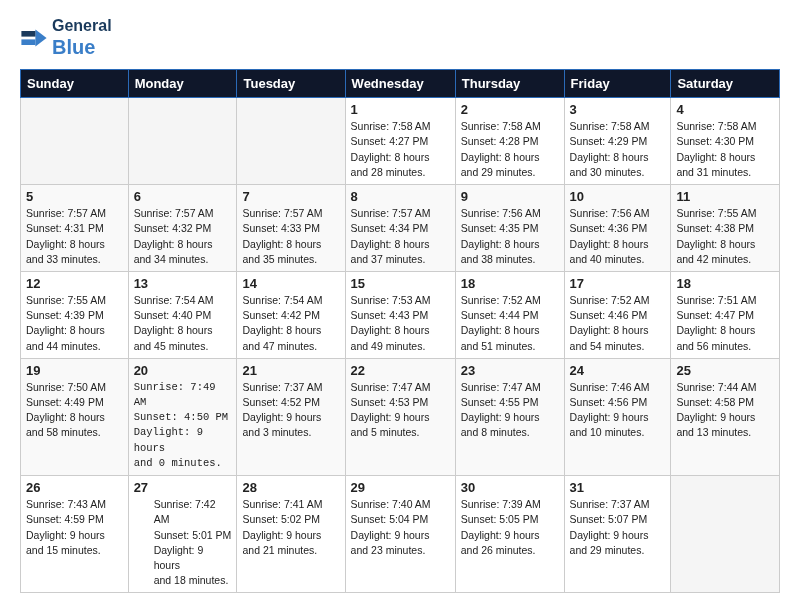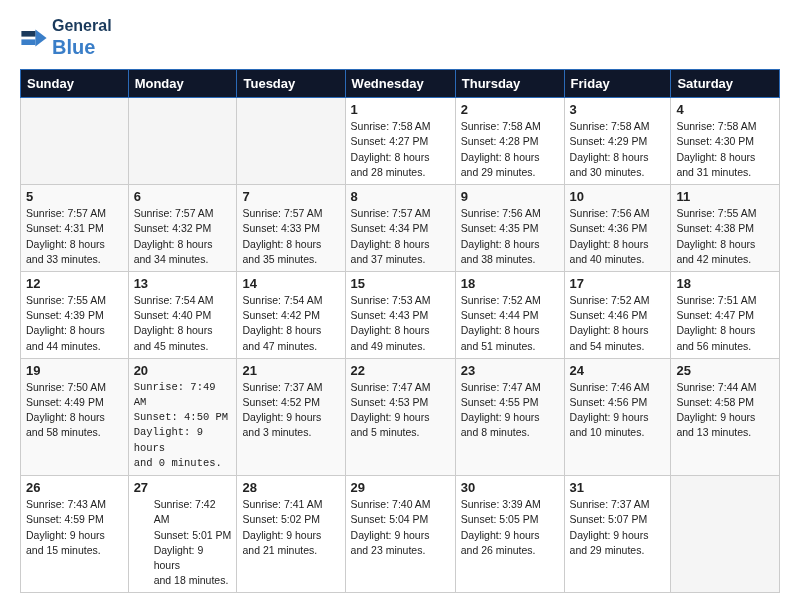--- a/index.html
+++ b/index.html
@@ -335,21 +335,21 @@
           </td>
           <td>
             <div class="day-number">29</div>
             <div class="day-info" style="white-space: pre-line;">Sunrise: 7:40 AM
 Sunset: 5:04 PM
 Daylight: 9 hours
 and 23 minutes.</div>
           </td>
           <td>
             <div class="day-number">30</div>
-            <div class="day-info" style="white-space: pre-line;">Sunrise: 3:39 AM
+            <div class="day-info" style="white-space: pre-line;">Sunrise: 7:39 AM
 Sunset: 5:05 PM
 Daylight: 9 hours
 and 26 minutes.</div>
           </td>
           <td>
             <div class="day-number">31</div>
             <div class="day-info" style="white-space: pre-line;">Sunrise: 7:37 AM
 Sunset: 5:07 PM
 Daylight: 9 hours
 and 29 minutes.</div>

